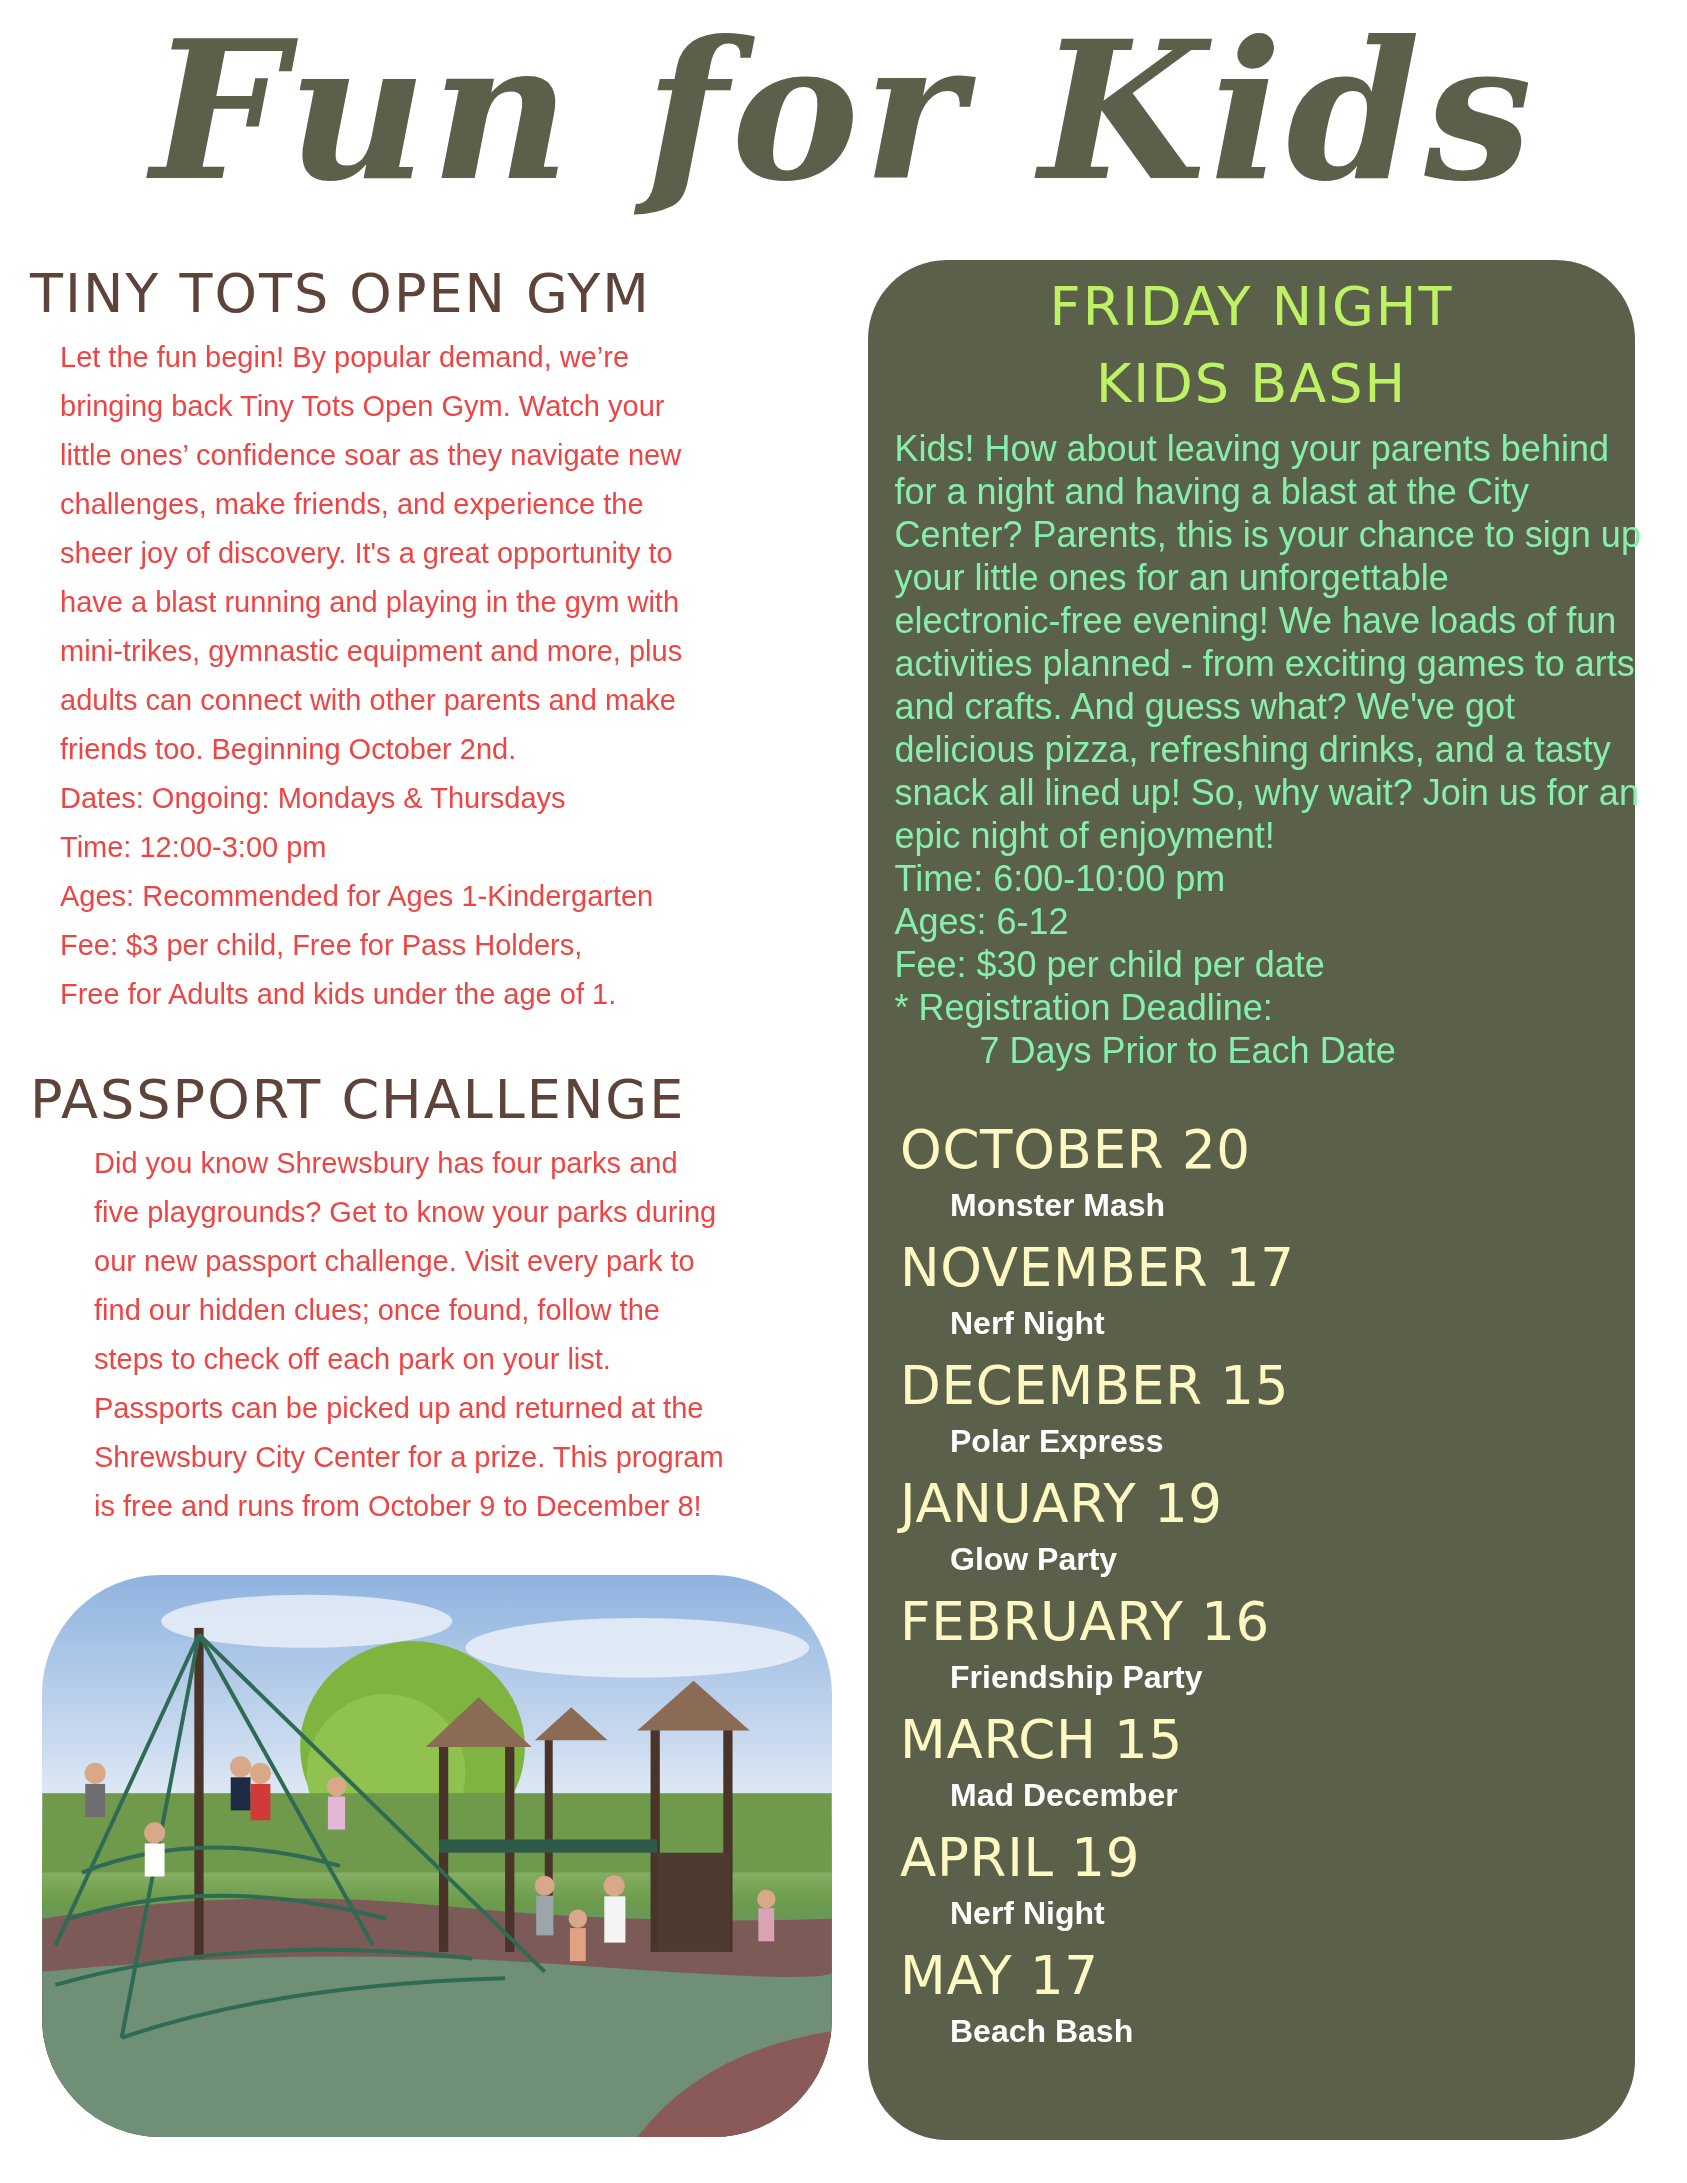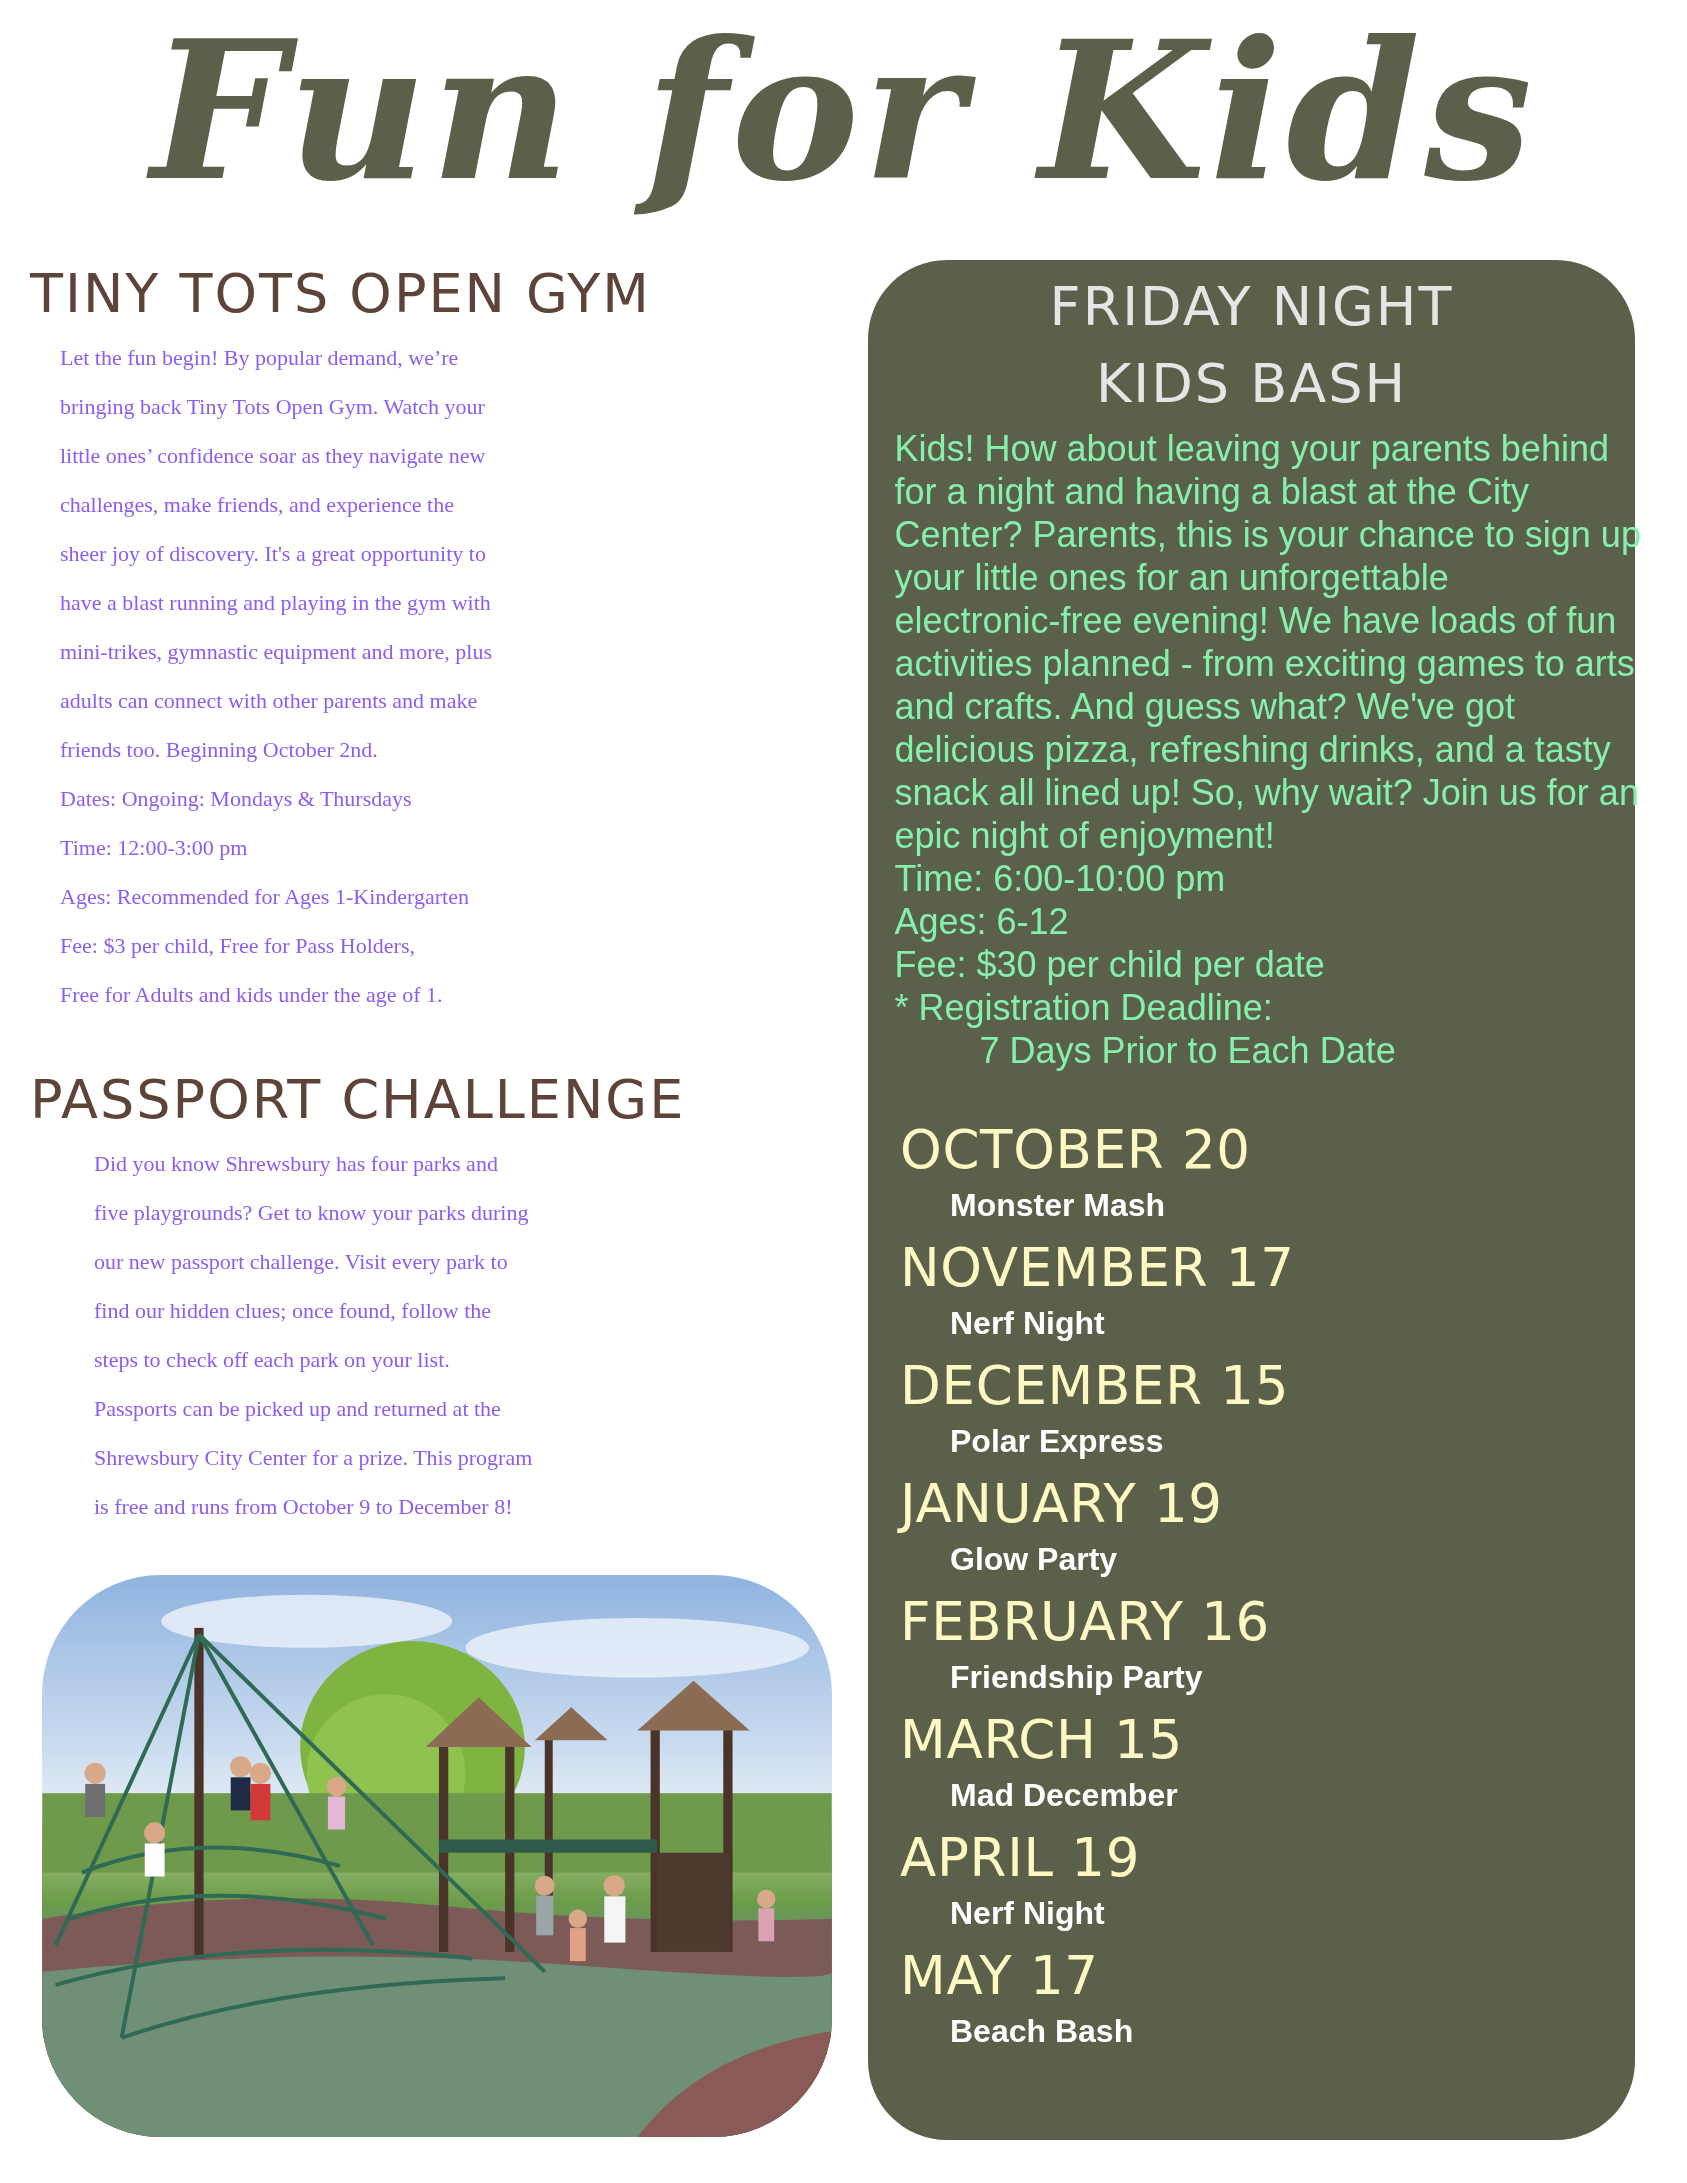--- a/index.html
+++ b/index.html
@@ -20,40 +20,40 @@
 
   .left-col { position: absolute; left: 0; top: 0; width: 853px; }
   .section-heading {
     position: absolute; left: 30px;
     font-family: "DejaVu Sans", sans-serif; font-weight: normal;
     font-size: 54px; letter-spacing: 2px; color: #5e4339;
     white-space: nowrap; line-height: 1;
   }
   .section-body {
     position: absolute; left: 60px; width: 781px;
-    font-family: Liberation Serif, serif; font-size: 22px;
-    line-height: 49px; color: #8b5cf6;
+    font-family: Liberation Sans, sans-serif; font-size: 29px;
+    line-height: 49px; color: #ef4444;
   }
   .section-body .line { display: block; white-space: nowrap; }
 
   .photo {
     position: absolute; left: 42px; top: 1575px; width: 790px; height: 562px;
     border-radius: 119px; overflow: hidden;
     background: linear-gradient(180deg, #8fb3df 0%, #c6d8ee 28%, #e4edf7 42%, #9fbf7a 48%, #6c9c4a 58%, #6b8d73 66%, #7c9a84 78%, #75957f 100%);
   }
   .photo svg { position: absolute; left: 0; top: 0; }
 
   .panel {
     position: absolute; left: 868px; top: 260px; width: 767px; height: 1880px;
     background: #5a604a; border-radius: 79px;
   }
   .panel-heading {
     position: absolute; left: 0; width: 767px; text-align: center;
     font-family: "DejaVu Sans", sans-serif; font-size: 54px; letter-spacing: 2px;
-    color: #e5e5e5; line-height: 1; white-space: nowrap;
+    color: #bef264; line-height: 1; white-space: nowrap;
   }
   .panel-body {
     position: absolute; left: 26.5px; width: 728px;
     font-family: "Liberation Sans", sans-serif; font-size: 36px;
     line-height: 43px; color: #86efac;
   }
   .panel-body .line { display: block; white-space: nowrap; }
   .panel-body .indent { padding-left: 85px; }
 
   .events { position: absolute; left: 32px; top: 863px; width: 715px; }

